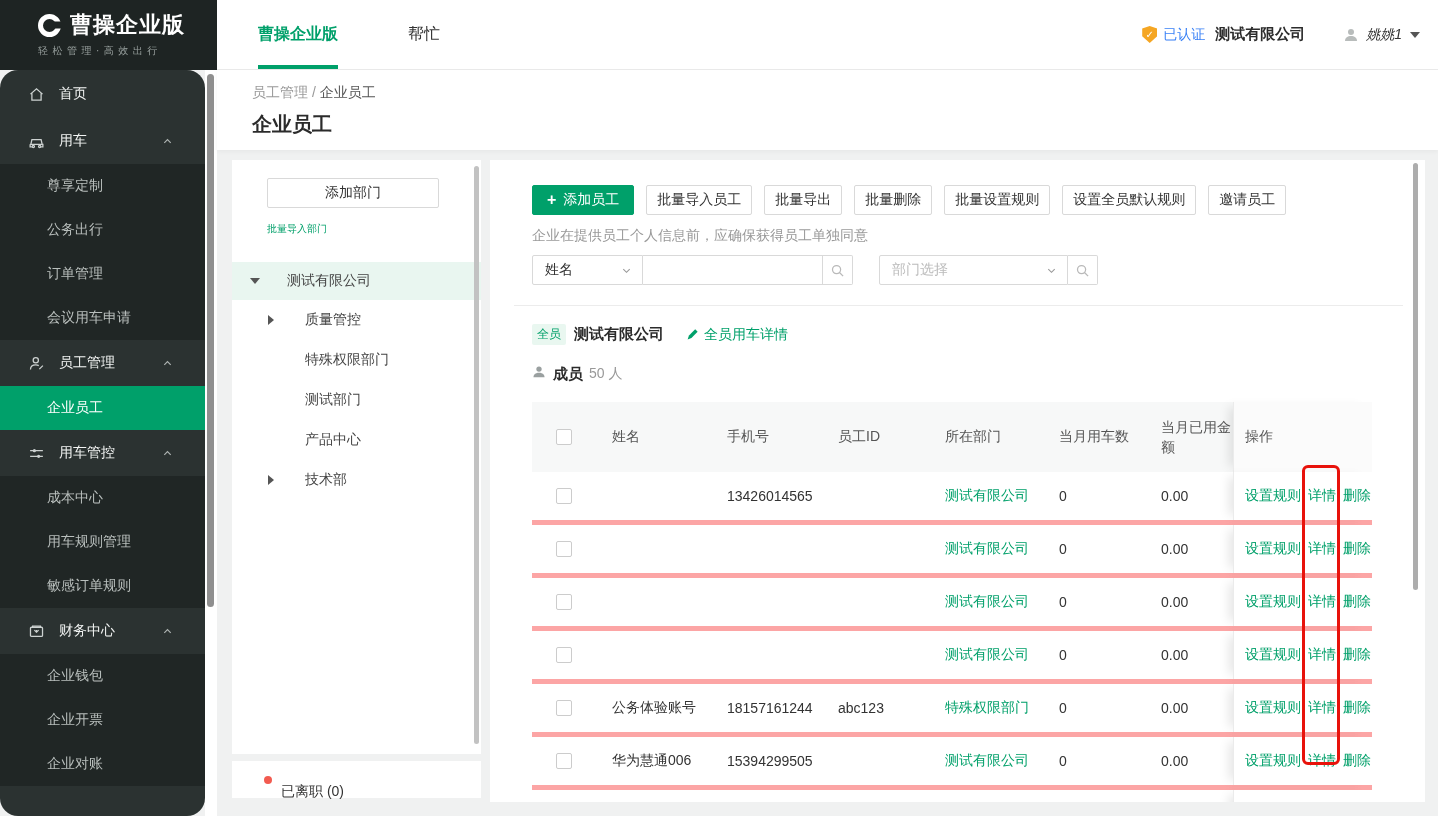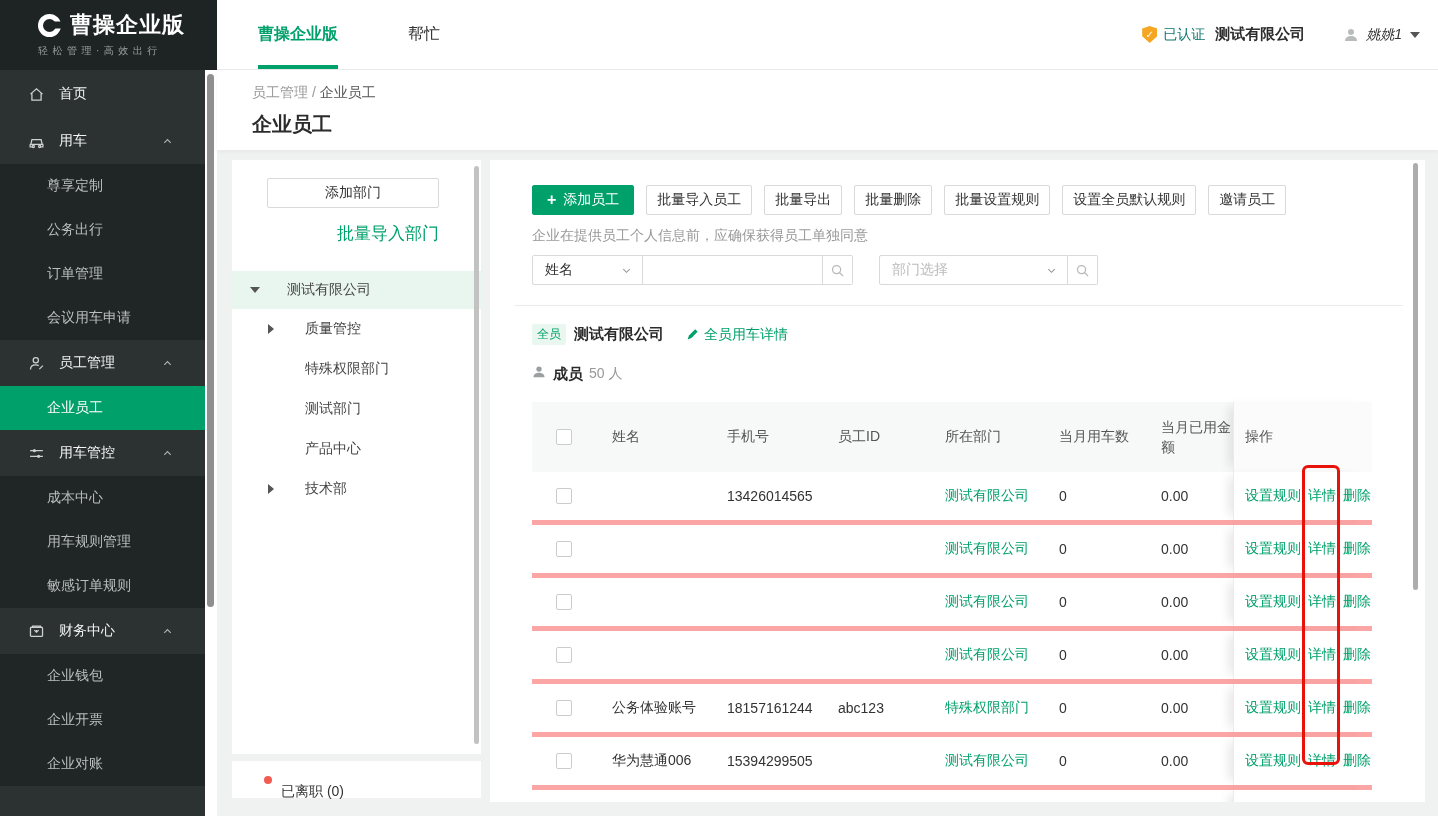--- a/index.html
+++ b/index.html
@@ -9,21 +9,21 @@
 
   
   .sidebar { width:217px; height:816px; display:flex; flex-direction:column; flex:none; }
   .logo-block { height:70px; background:#1e2423; flex:none; padding:10px 0 0 38px; }
   .logo-row { display:flex; align-items:center; gap:9px; }
   .logo-c { width:23px; height:23px; border:5px solid #fff; border-radius:50%; position:relative; flex:none; }
   .logo-c::after { content:''; position:absolute; right:-6px; top:50%; transform:translateY(-50%); width:9px; height:7px; background:#1e2423; }
   .logo-text { color:#fff; font-size:22px; font-weight:bold; letter-spacing:1px; white-space:nowrap; }
   .logo-tagline { margin-top:4px; color:#98a09e; font-size:10px; letter-spacing:4.5px; white-space:nowrap; }
   .side-body { flex:1; display:flex; min-height:0; }
-  .menu { width:205px; background:#2b3231; overflow:hidden; }
+  .menu { width:205px; background:#2b3231; overflow:hidden;border-radius:18px; }
   .side-gutter { width:12px; background:#fff; position:relative; }
   .side-thumb { position:absolute; left:2px; top:4px; width:7px; height:533px; background:#8f8f8f; border-radius:4px; }
   .mi-row { display:flex; align-items:center; padding-left:28px; color:#fff; cursor:pointer; }
   .mi-top { height:48px; }
   .mi-group { height:46px; }
   .mi-icon { width:17px; height:17px; margin-right:14px; color:#cdd2d1; flex:none; display:flex; align-items:center; }
   .mi-icon svg { width:17px; height:17px; }
   .mi-label { font-size:14px; color:#f2f4f3; }
   .mi-arrow { margin-left:auto; margin-right:32px; color:#aeb4b2; display:flex; }
   .mi-arrow svg { width:11px; height:11px; }
@@ -33,40 +33,40 @@
 
   
   .right { flex:1; display:flex; flex-direction:column; min-width:0; }
   .topbar { height:70px; background:#fff; border-bottom:1px solid #eaeaea; display:flex; align-items:stretch; padding-left:41px; flex:none; }
   .tab { display:flex; align-items:center; font-size:16px; position:relative; cursor:pointer; color:#333; }
   .tab.active { color:#00a06a; font-weight:bold; }
   .tab.active::after { content:''; position:absolute; left:0; right:0; bottom:0; height:4px; background:#00a06a; }
   .tab + .tab { margin-left:70px; }
   .topbar-right { margin-left:auto; display:flex; align-items:center; padding-right:18px; }
   .shield { width:15px; height:17px; background:#f5a623; clip-path:polygon(50% 0,100% 15%,100% 60%,50% 100%,0 60%,0 15%); display:flex; align-items:center; justify-content:center; color:#fff; font-size:10px; font-weight:bold; flex:none; }
-  .verified { color:#0f766e; margin-left:6px; }
+  .verified { color:#3b82f6; margin-left:6px; }
   .company-name { font-weight:bold; font-size:15px; margin-left:10px; color:#2b2b2b; }
   .user-wrap { display:flex; align-items:center; margin-left:38px; cursor:pointer;font-style:italic; }
   .user-icon { color:#b8bcbb; display:flex; margin-right:7px; }
   .user-icon svg { width:16px; height:16px; }
   .caret-down { width:0; height:0; border-left:5px solid transparent; border-right:5px solid transparent; border-top:6px solid #555; margin-left:8px; }
 
   .pagehead { height:80px; background:#fff; padding:14px 0 0 35px; flex:none; box-shadow:0 2px 4px rgba(0,0,0,0.04); position:relative; z-index:2; }
   .crumbs { font-size:14px; color:#999; }
   .crumb-cur { color:#555; }
   .page-title { margin-top:9px; font-size:20px; font-weight:bold; color:#2b2b2b; }
 
   .content { flex:1; display:flex; padding:10px 13px 0 15px; gap:9px; align-items:flex-start; min-height:0; }
 
   
   .dept-col { width:249px; flex:none; display:flex; flex-direction:column; }
   .dept-panel { background:#fff; height:594px; position:relative; overflow:hidden; }
   .dept-top { padding:18px 38px 0 35px; }
   .dept-add-btn { width:172px; height:30px; border:1px solid #d9d9d9; border-radius:2px; background:#fff; color:#333; font-size:14px; display:flex; align-items:center; justify-content:center; cursor:pointer; }
-  .dept-import { width:172px; margin-top:14px; text-align:right; color:#00a06a; font-size:17px; cursor:pointer; }
+  .dept-import { width:172px; margin-top:14px; text-align:left; color:#00a06a; font-size:10px; cursor:pointer; }
   .tree { margin-top:26px; }
   .tree-row { display:flex; align-items:center; cursor:pointer; font-size:14px; color:#444; }
   .tree-root { height:38px; padding-left:18px; }
   .tree-root.selected { background:#e9f6f0; }
   .tree-child { height:40px; padding-left:36px; }
   .tri-down { width:0; height:0; border-left:5px solid transparent; border-right:5px solid transparent; border-top:6px solid #555; flex:none; }
   .tri-right { width:0; height:0; border-top:5px solid transparent; border-bottom:5px solid transparent; border-left:6px solid #555; flex:none; }
   .tri-box { width:10px; display:flex; justify-content:flex-start; flex:none; }
   .tree-root .tree-label { margin-left:27px; }
   .tree-child .tree-label { margin-left:27px; }

